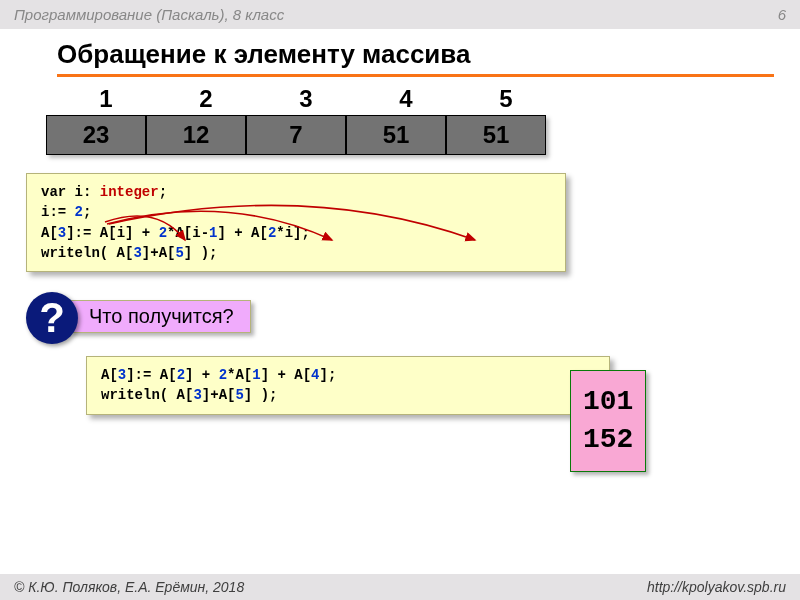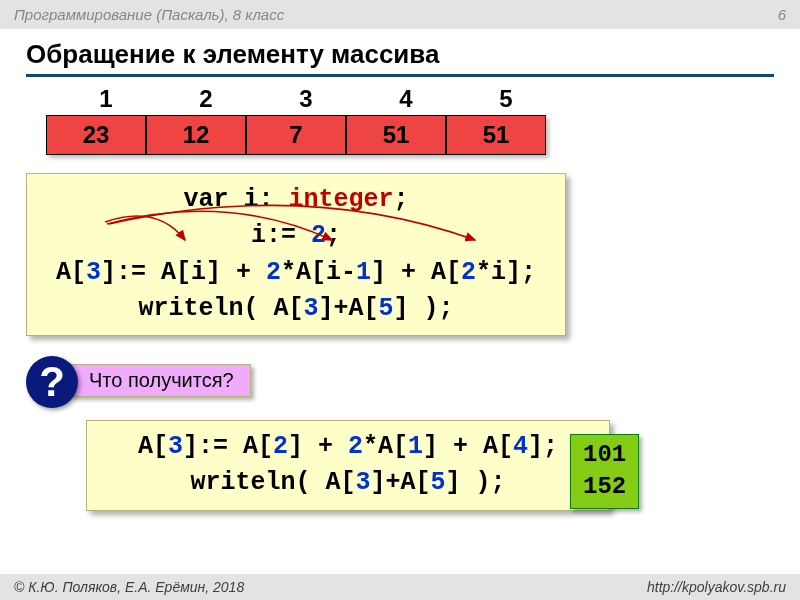--- a/index.html
+++ b/index.html
@@ -20,23 +20,24 @@
     display: flex;
     justify-content: space-between;
   }
   .content {
     padding: 10px 26px 0 26px;
   }
   .slide-title {
     font-size: 26px;
     font-weight: bold;
     color: #000;
-    border-bottom: 3px solid #0c4a6e;
+    border-bottom: 3px solid #f97316;
     padding-bottom: 4px;
     margin-bottom: 8px;
+    margin-left: 31px;
   }
   .index-row {
     display: flex;
     margin-left: 30px;
     gap: 0;
   }
   .index-cell {
     width: 100px;
     text-align: center;
     font-size: 24px;
@@ -52,34 +53,33 @@
   }
   .array-cell {
     width: 100px;
     height: 40px;
     border: 1px solid #000;
     display: flex;
     align-items: center;
     justify-content: center;
     font-size: 24px;
     font-weight: bold;
-    background: #ef4444;
+    background: #737373;
   }
   .code-block {
     background: #feffc8;
     border: 1px solid #b5b37a;
     box-shadow: 4px 4px 5px rgba(0,0,0,0.3);
     font-family: "Courier New", monospace;
-    font-size: 25px;
-    font-weight: bold;
-    padding: 8px 26px;
+    font-size: 14px;
+    font-weight: bold;
+    padding: 8px 14px;
     line-height: 1.45;
     margin-top: 18px;
     position: relative;
-    text-align: center;
   }
   .code-block.first { width: 540px; }
   .code-block.second { width: 524px; margin-left: 60px; margin-top: 14px; }
   .kw-red { color: #c00000; }
   .kw-blue { color: #0033cc; }
   .kw-black { color: #000; }
   .question-row {
     display: flex;
     align-items: center;
     margin-top: 18px;
@@ -105,27 +105,27 @@
     background: #f0abfc;
     border: 1px solid #b5b37a;
     box-shadow: 3px 3px 4px rgba(0,0,0,0.3);
     padding: 4px 16px 4px 18px;
     font-size: 20px;
     margin-left: -8px;
     z-index: 1;
   }
   .result-box {
     position: absolute;
-    background: #84cc16;
+    background: #f9a8d4;
     border: 1.5px solid #0a7a0a;
     box-shadow: 3px 3px 4px rgba(0,0,0,0.3);
     font-family: "Courier New", monospace;
-    font-size: 24px;
-    font-weight: bold;
-    padding: 4px 12px;
+    font-size: 28px;
+    font-weight: bold;
+    padding: 12px 12px;
     line-height: 1.35;
     text-align: left;
   }
   .footer {
     position: absolute;
     bottom: 0;
     left: 0;
     right: 0;
     background: #e4e2e4;
     color: #404040;

